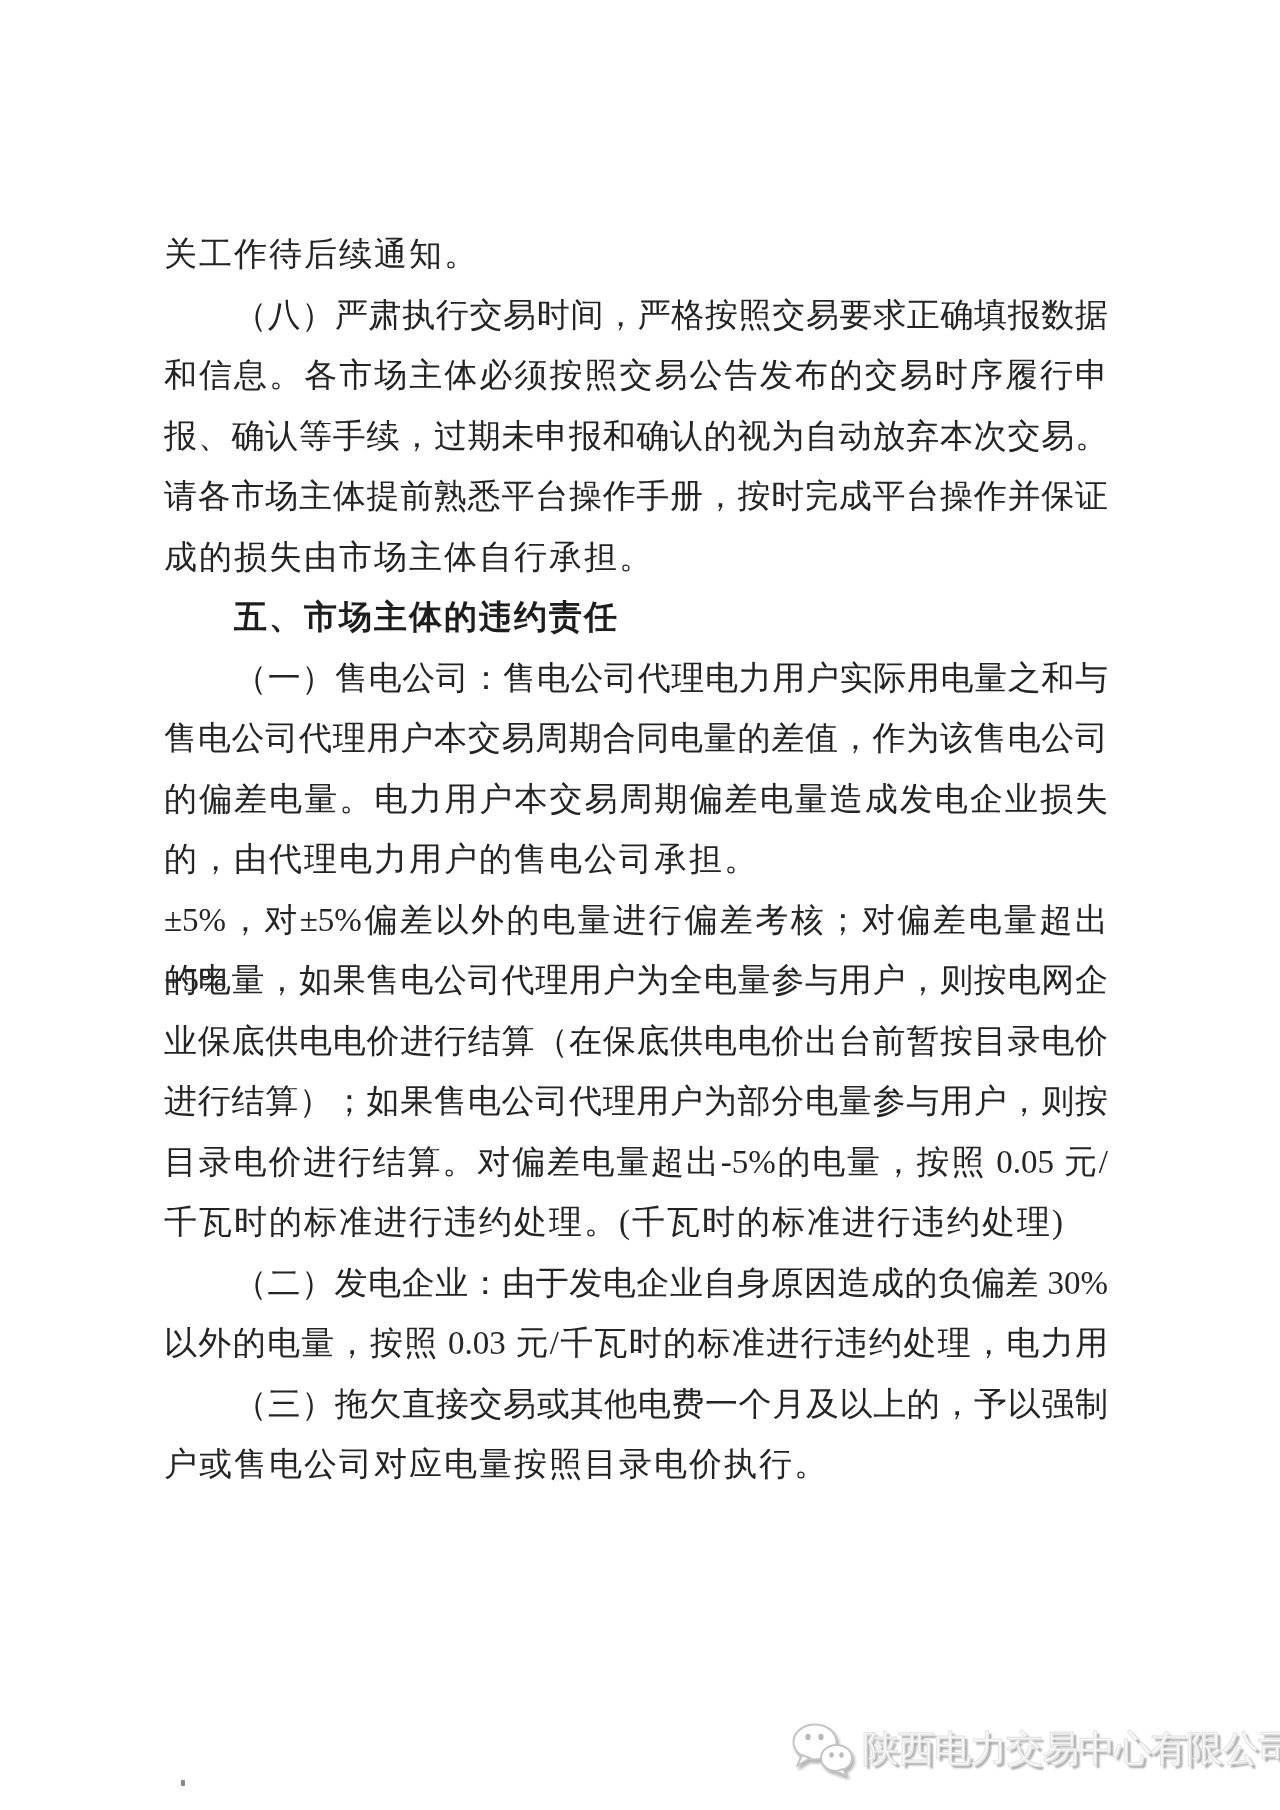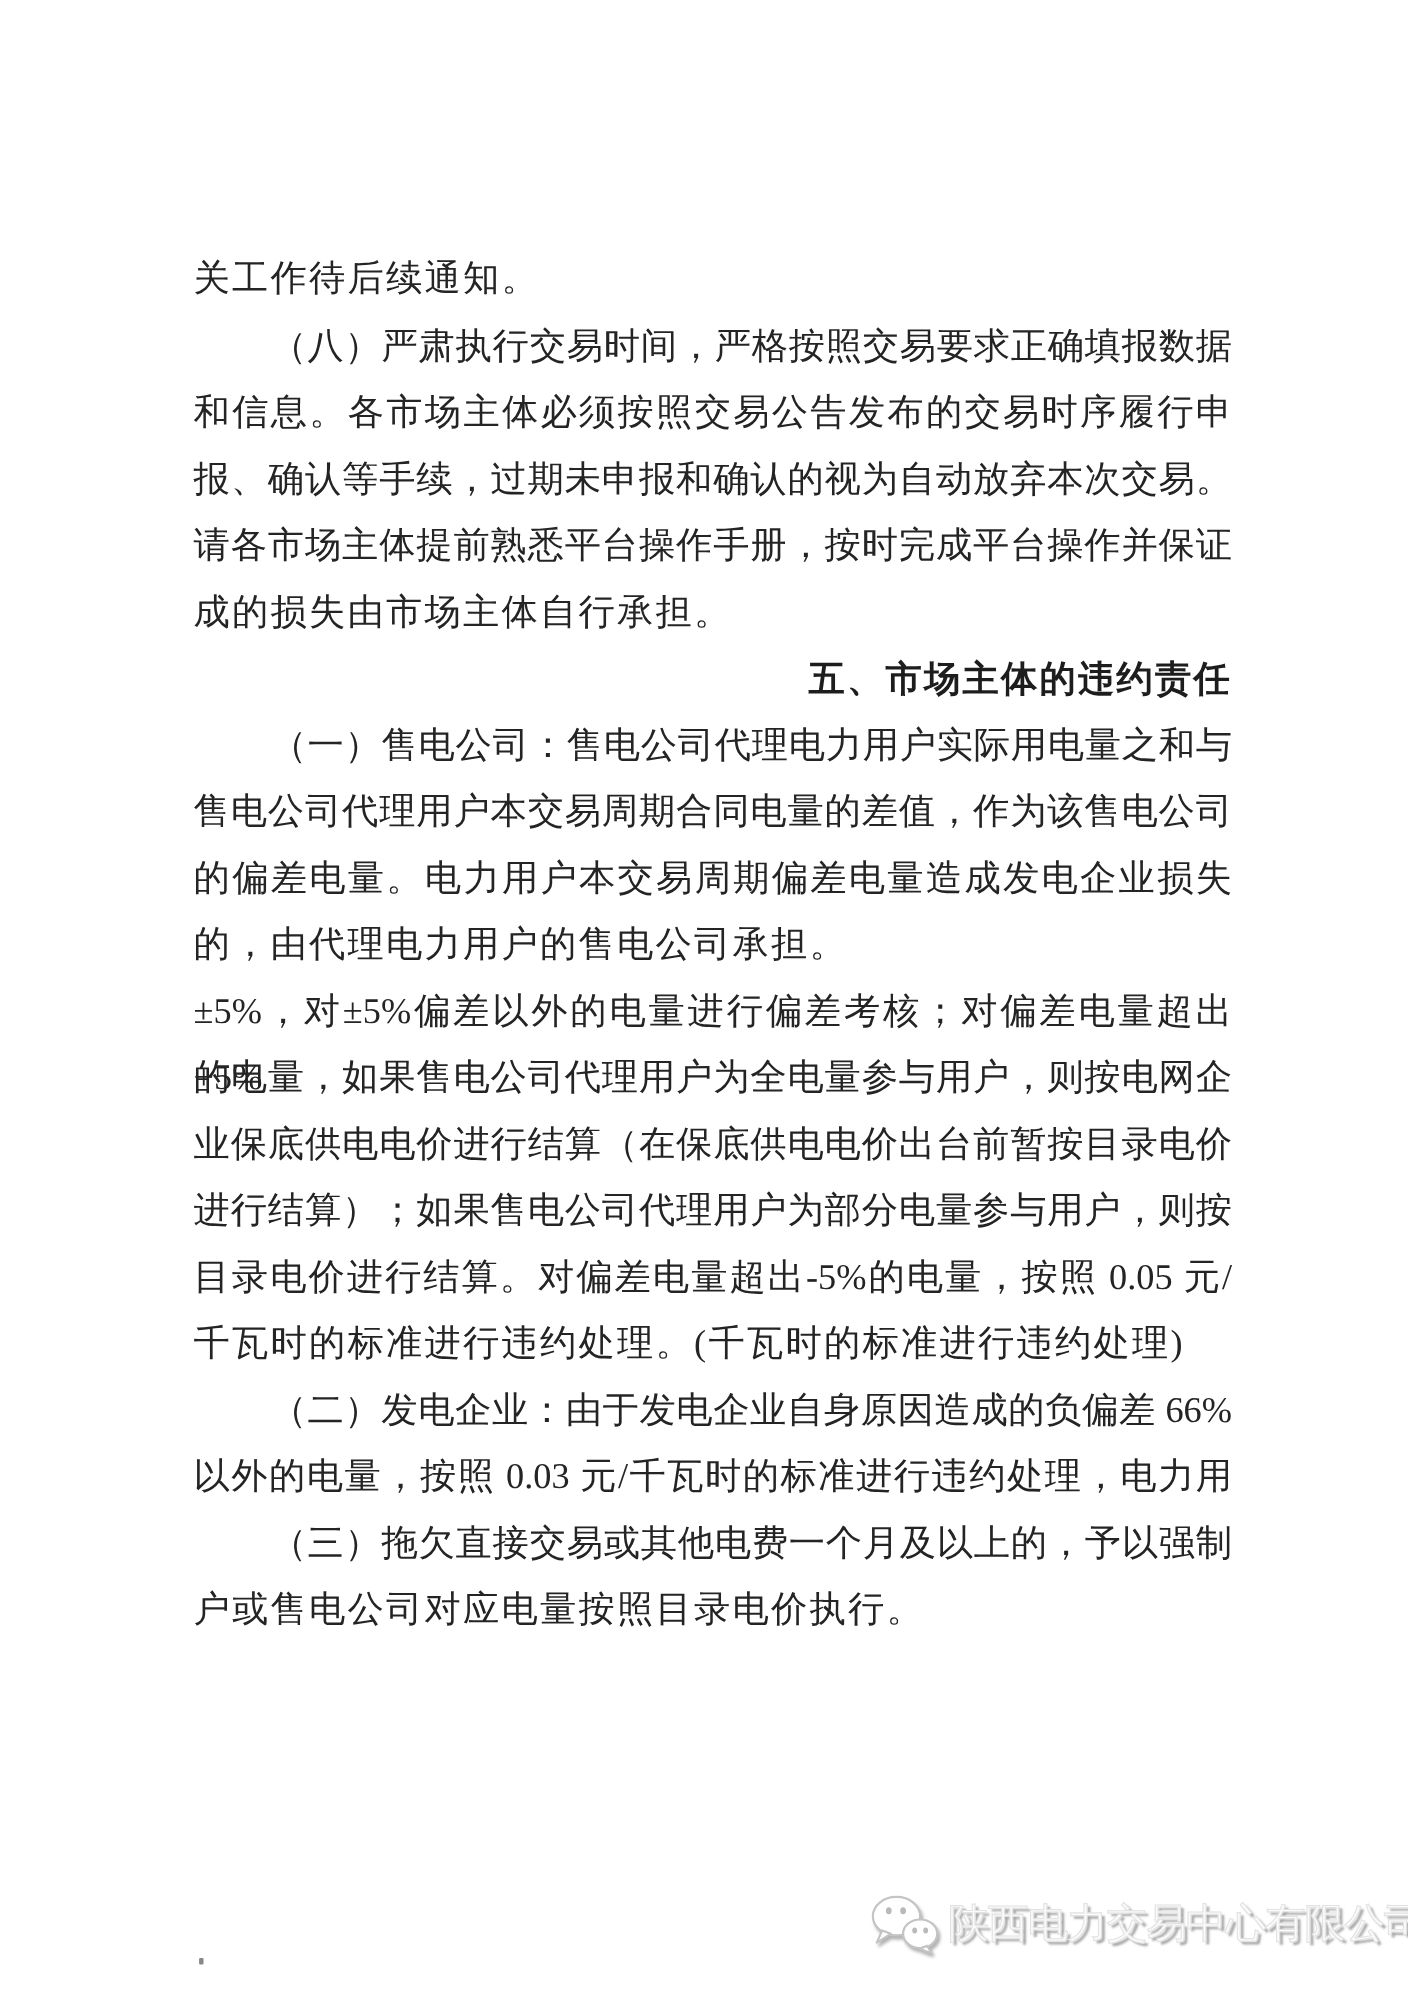--- a/index.html
+++ b/index.html
@@ -6,40 +6,40 @@
   body {
     width: 1280px;
     height: 1810px;
     background: #ffffff;
     position: relative;
     overflow: hidden;
     font-family: "Liberation Serif", "DejaVu Serif", serif;
   }
   .doc {
     position: absolute;
-    left: 176px;
+    left: 164px;
     top: 224px;
     width: 944px;
     color: #222222;
   }
   .line {
     height: 60.5px;
     line-height: 60.5px;
     font-size: 33px;
     white-space: nowrap;
     color: #242424;
   }
   .line.fill {
     white-space: normal;
     text-align: justify;
     text-align-last: justify;
     letter-spacing: 0;
   }
   .line:not(.fill) { letter-spacing: 2px; }
-  .line.indent { padding-left: 70px; text-align: right; }
+  .line.indent { padding-left: 70px; }
   .line.heading {
     font-family: "Liberation Sans", "DejaVu Sans", sans-serif;
     font-weight: 700;
     color: #1d1d1d;
   }
   .watermark {
     position: absolute;
     left: 790px;
     top: 1722px;
     display: flex;
@@ -81,21 +81,21 @@
     <div class="line indent fill">（一）售电公司：售电公司代理电力用户实际用电量之和与</div>
     <div class="line fill">售电公司代理用户本交易周期合同电量的差值，作为该售电公司</div>
     <div class="line fill">的偏差电量。电力用户本交易周期偏差电量造成发电企业损失</div>
     <div class="line">的，由代理电力用户的售电公司承担。</div>
     <div class="line fill">±5%，对±5%偏差以外的电量进行偏差考核；对偏差电量超出+5%</div>
     <div class="line fill">的电量，如果售电公司代理用户为全电量参与用户，则按电网企</div>
     <div class="line fill">业保底供电电价进行结算（在保底供电电价出台前暂按目录电价</div>
     <div class="line fill">进行结算）；如果售电公司代理用户为部分电量参与用户，则按</div>
     <div class="line fill">目录电价进行结算。对偏差电量超出-5%的电量，按照 0.05 元/</div>
     <div class="line">千瓦时的标准进行违约处理。(千瓦时的标准进行违约处理)</div>
-    <div class="line indent fill">（二）发电企业：由于发电企业自身原因造成的负偏差 66%</div>
+    <div class="line indent fill">（二）发电企业：由于发电企业自身原因造成的负偏差 30%</div>
     <div class="line fill">以外的电量，按照 0.03 元/千瓦时的标准进行违约处理，电力用</div>
     <div class="line indent fill">（三）拖欠直接交易或其他电费一个月及以上的，予以强制</div>
     <div class="line">户或售电公司对应电量按照目录电价执行。</div>
   </div>
 
 <div class="watermark">
   <svg class="wm-icon" width="66" height="54" viewBox="0 0 66 54" xmlns="http://www.w3.org/2000/svg">
 
     <ellipse cx="25" cy="20" rx="21.5" ry="17.5" fill="#ffffff" stroke="#c4c4c4" stroke-width="2"></ellipse>
     <path d="M12 33 L7 44 L20 36 Z" fill="#ffffff" stroke="#c4c4c4" stroke-width="2" stroke-linejoin="round"></path>

